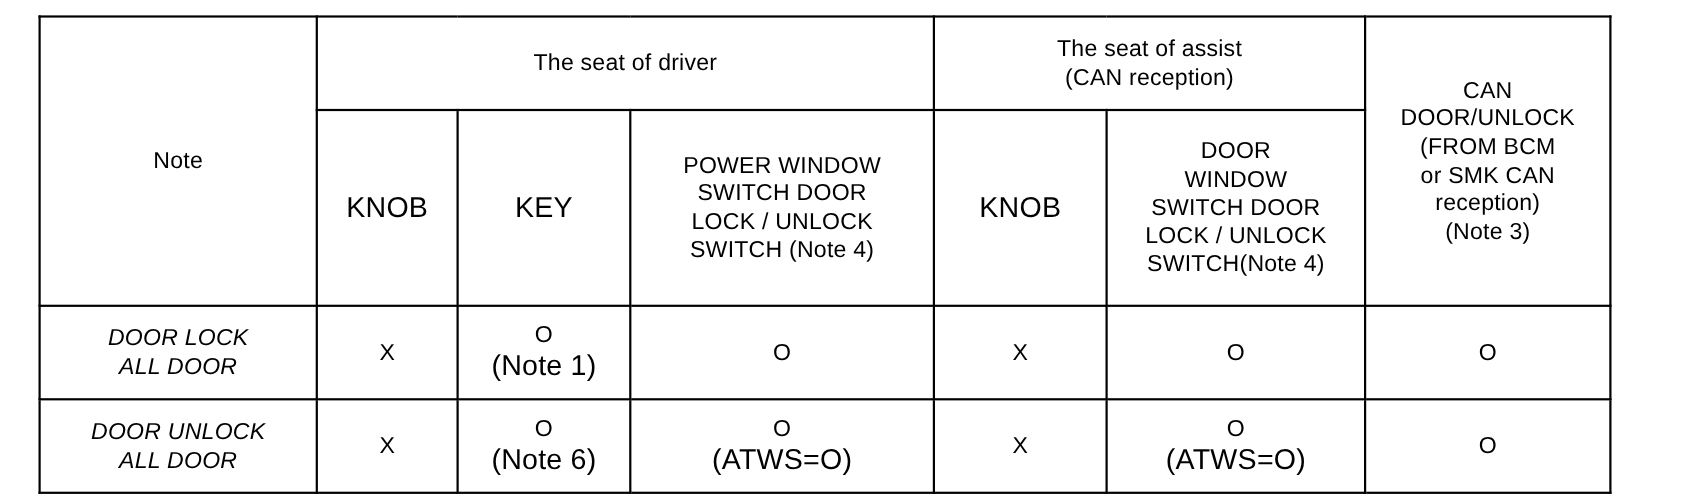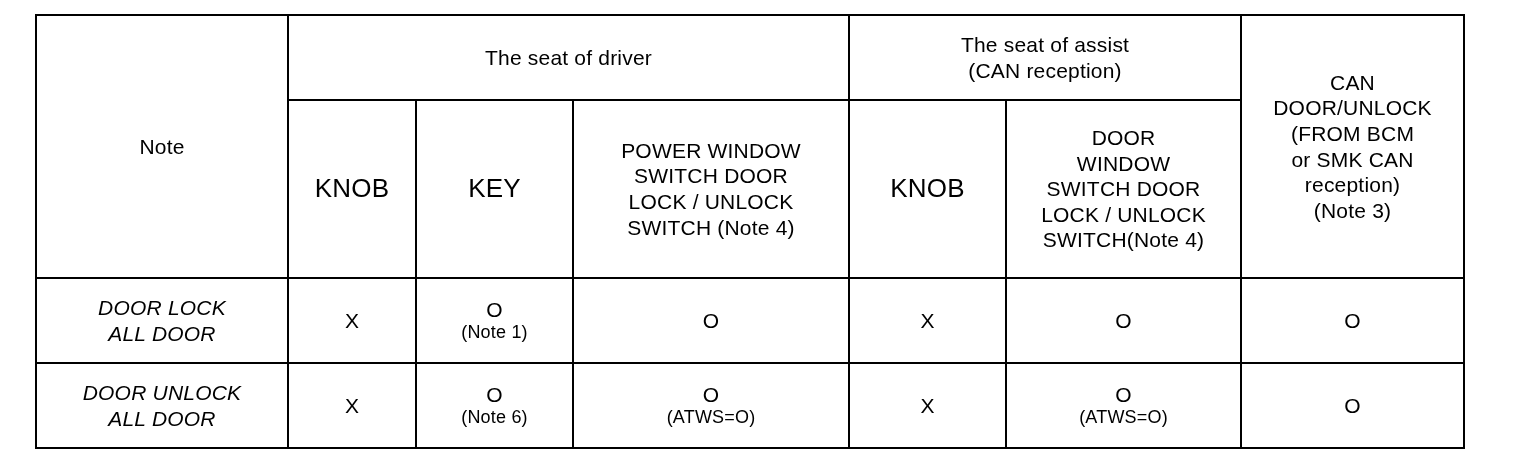--- a/index.html
+++ b/index.html
@@ -81,21 +81,21 @@
     font-size: 22px;
     line-height: 1.25;
     font-style: italic;
   }
   .mark {
     font-size: 23px;
     line-height: 1.25;
   }
   .mark .sub {
     display: block;
-    font-size: 18px;
+    font-size: 26px;
     text-align: center;
   }
 
   .lines { display: block; }
   .lines span { display: block; white-space: nowrap; }
 </style>
 </head>
 <body>
 
 <div id="page">

